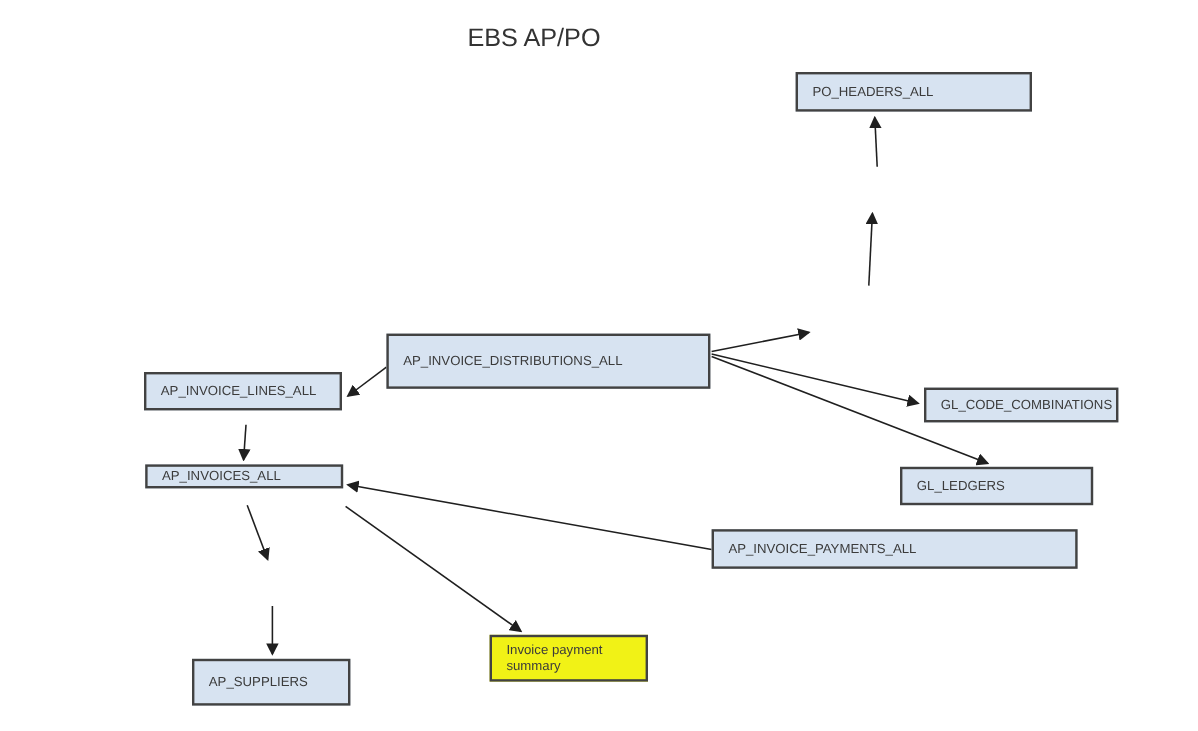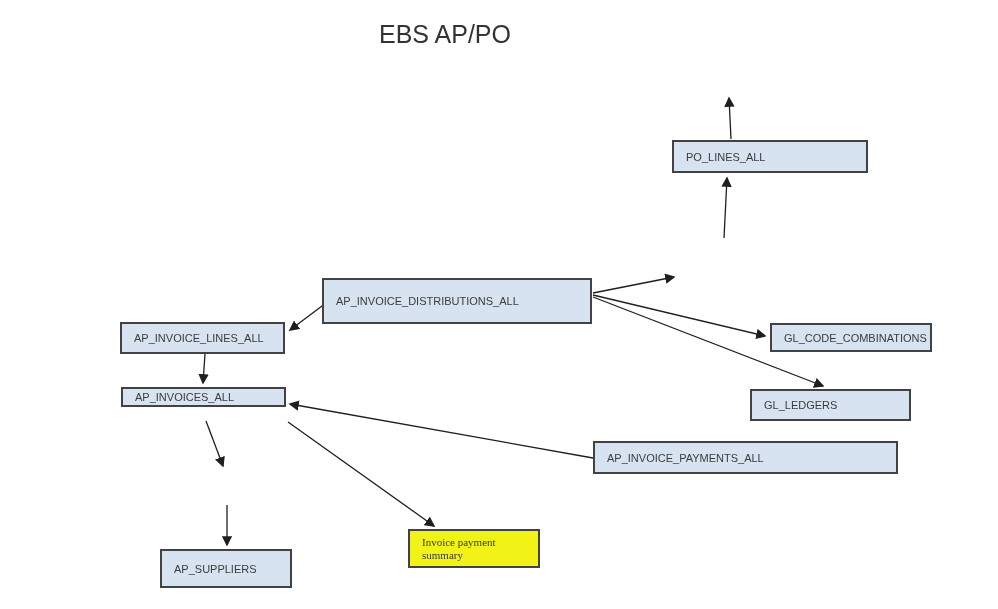--- a/index.html
+++ b/index.html
@@ -18,21 +18,21 @@
     background: #ffffff;
     font-family: "Liberation Sans", sans-serif;
     overflow: hidden;
   }
   .diagram-title {
     position: absolute;
     left: 330px;
     top: 20px;
     width: 230px;
     text-align: center;
-    font-size: 25px;
+    font-size: 21px;
     color: #333333;
     white-space: nowrap;
   }
   .edges {
     position: absolute;
     left: 0; top: 0;
     width: 998px; height: 609px;
   }
   .edges line { stroke: var(--arrow); stroke-width: 1.3; }
   .node {
@@ -45,21 +45,20 @@
     font-size: 11px;
     color: var(--text);
     cursor: default;
   }
   .node--highlight {
     background: var(--highlight-fill);
   }
   .node--highlight .node-label {
     max-width: 96px;
     line-height: 13px;
-    font-family: Liberation Serif, serif;
   }
   .node-label { display: inline-block; }
 </style>
 </head>
 <body>
 
 <div class="canvas">
 
   <div class="diagram-title">EBS AP/PO</div>
 
@@ -75,27 +74,27 @@
     <line x1="593" y1="295" x2="765" y2="336" marker-end="url(#arrow)"></line>
     <line x1="593" y1="297" x2="823" y2="386" marker-end="url(#arrow)"></line>
     <line x1="322" y1="306" x2="290" y2="330" marker-end="url(#arrow)"></line>
     <line x1="205" y1="354" x2="203" y2="383" marker-end="url(#arrow)"></line>
     <line x1="593" y1="458" x2="290" y2="404" marker-end="url(#arrow)"></line>
     <line x1="206" y1="421" x2="223" y2="466" marker-end="url(#arrow)"></line>
     <line x1="227" y1="505" x2="227" y2="545" marker-end="url(#arrow)"></line>
     <line x1="288" y1="422" x2="434" y2="526" marker-end="url(#arrow)"></line>
   </svg>
 
-  <div class="node" style="left:672px;top:140px;width:196px;height:33px">
-    <span class="node-label">PO_LINES_ALL</span>
+  <div class="node" style="left:663px;top:60px;width:197px;height:33px">
+    <span class="node-label">PO_HEADERS_ALL</span>
   </div>
   <div class="node" style="left:322px;top:278px;width:270px;height:46px">
     <span class="node-label">AP_INVOICE_DISTRIBUTIONS_ALL</span>
   </div>
-  <div class="node" style="left:120px;top:322px;width:165px;height:32px">
+  <div class="node" style="left:120px;top:310px;width:165px;height:32px">
     <span class="node-label">AP_INVOICE_LINES_ALL</span>
   </div>
   <div class="node" style="left:770px;top:323px;width:162px;height:29px">
     <span class="node-label">GL_CODE_COMBINATIONS</span>
   </div>
   <div class="node" style="left:121px;top:387px;width:165px;height:20px">
     <span class="node-label">AP_INVOICES_ALL</span>
   </div>
   <div class="node" style="left:750px;top:389px;width:161px;height:32px">
     <span class="node-label">GL_LEDGERS</span>

